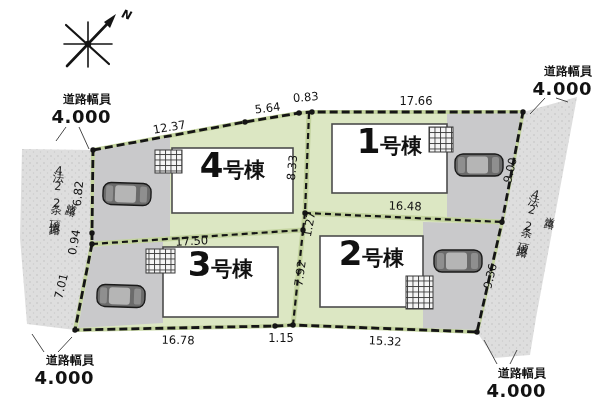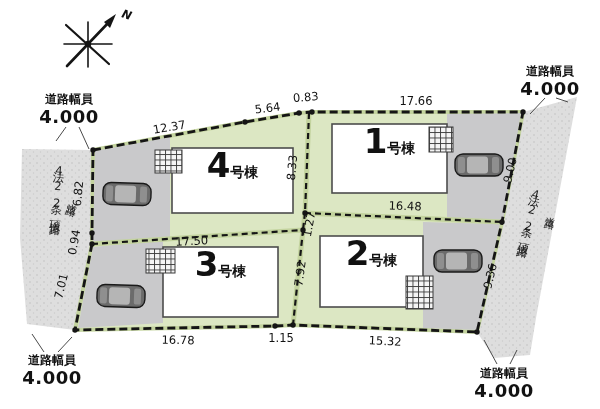--- a/index.html
+++ b/index.html
@@ -1,35 +1,35 @@
 <!DOCTYPE html>
 <html><head>
 <meta charset="utf-8">
 <style>
   html,body{margin:0;padding:0;background:#fff;}
   .stage{position:relative;width:600px;height:409px;background:#fff;overflow:hidden;
          font-family:"DejaVu Sans",sans-serif;color:#121212;}
   .stage svg{position:absolute;left:0;top:0;}
   svg text{font-family:"DejaVu Sans",sans-serif;fill:#121212;font-size:11.5px;}
   
-  .rw{position:absolute;width:84px;text-align:center;line-height:1.2;
+  .rw{position:absolute;width:84px;text-align:right;line-height:1.2;
       font-size:12px;font-weight:bold;color:#121212;}
   .rw .val{font-size:18px;letter-spacing:.5px;}
   
   .vtext{position:absolute;writing-mode:vertical-rl;text-orientation:upright;
          line-height:1;color:#1c1c1c;transform-origin:top center;letter-spacing:1.5px;}
   .vt-main-left {left:53px;top:162px;font-size:11.5px;transform:rotate(4deg);}
   .vt-sub-left  {left:70px;top:196px;font-size:11px;transform:rotate(18deg);letter-spacing:2px;}
   .vt-main-right{left:531px;top:186px;font-size:11.5px;transform:rotate(13deg);}
   .vt-sub-right {left:548px;top:209px;font-size:10.5px;transform:rotate(13deg);letter-spacing:2px;}
   
   .unit{position:absolute;display:flex;align-items:baseline;justify-content:center;
         font-weight:bold;color:#111;}
   .unit .num{font-size:34px;line-height:1;}
-  .unit .suf{font-size:14px;line-height:1;}
+  .unit .suf{font-size:21px;line-height:1;}
   #u4{left:172px;top:148px;width:121px;height:60px;}
   #u1{left:332px;top:124px;width:115px;height:64px;}
   #u3{left:163px;top:247px;width:115px;height:65px;}
   #u2{left:320px;top:236px;width:103px;height:66px;}
 </style>
 </head>
 <body>
 
 <div class="stage">
 

